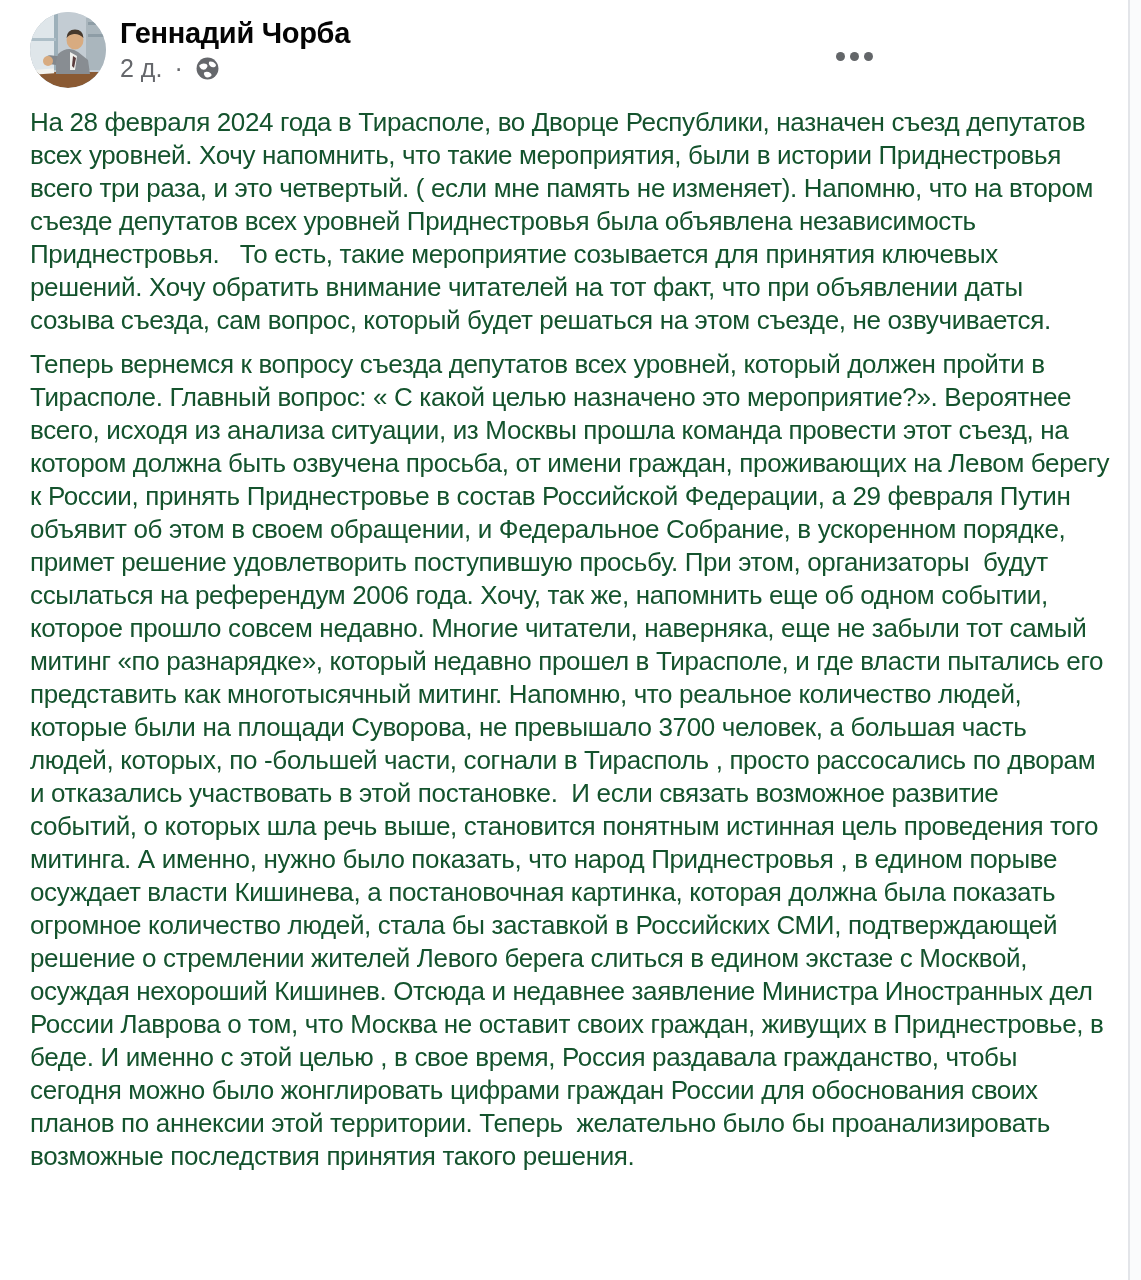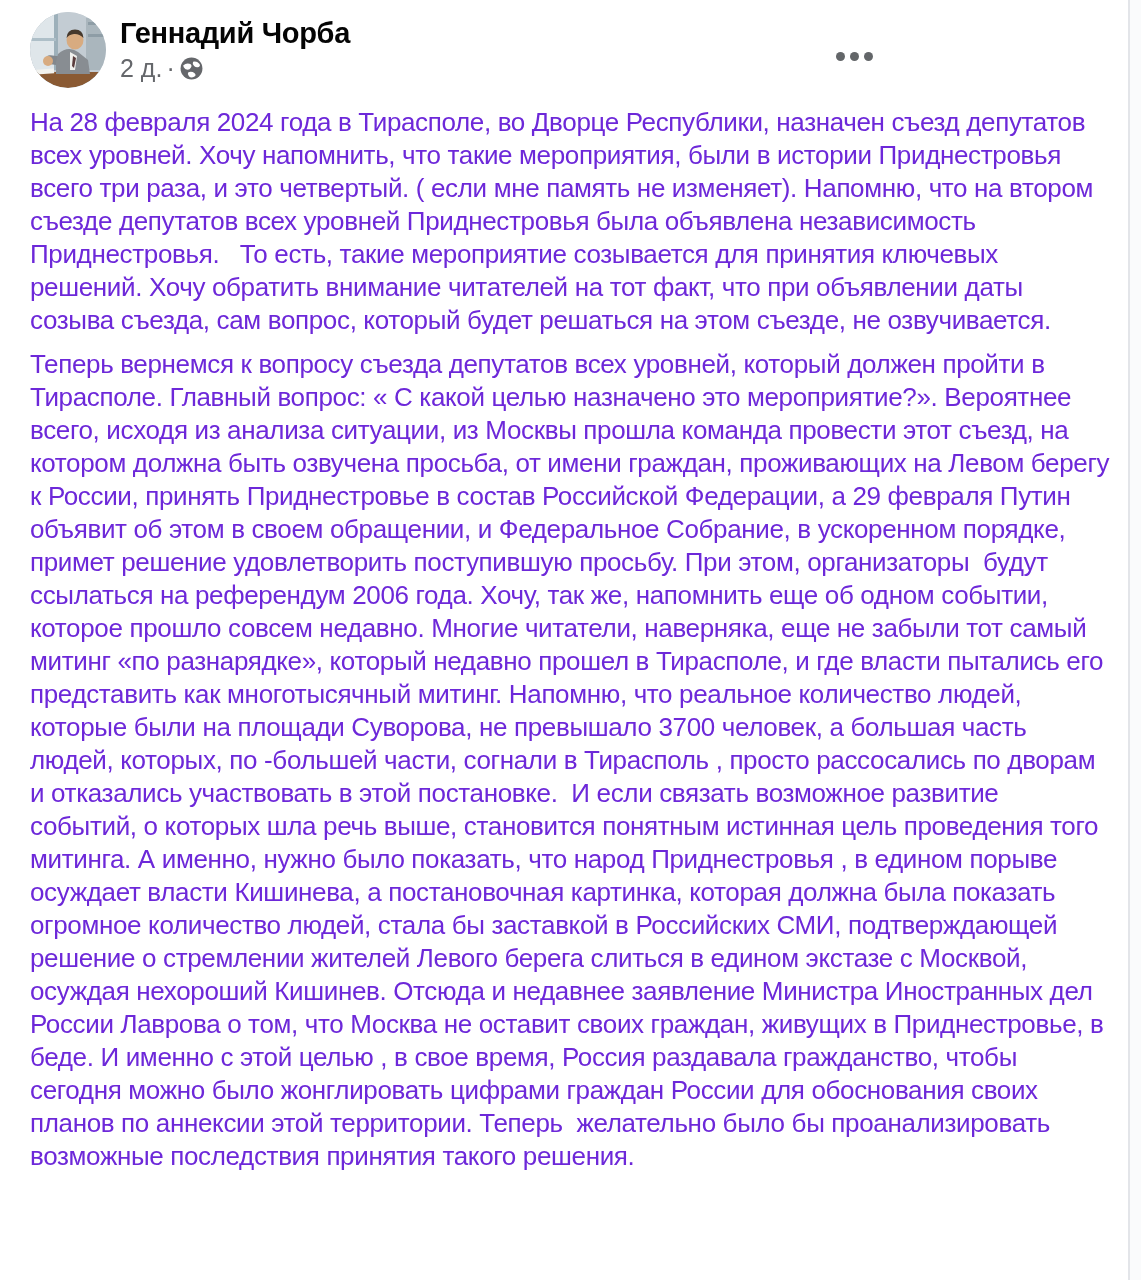--- a/index.html
+++ b/index.html
@@ -46,21 +46,21 @@
     font-size: 29px;
     font-weight: 700;
     letter-spacing: -0.3px;
     color: #050505;
     line-height: 34px;
     cursor: pointer;
   }
   .post-meta {
     display: flex;
     align-items: center;
-    gap: 4px;
+    gap: 12px;
     margin-top: 3px;
     font-size: 25px;
     color: #65676b;
     line-height: 30px;
   }
   .meta-sep { font-size: 25px; color: #65676b; }
   .globe-icon { width: 25px; height: 25px; display: block; margin-top: 1px; }
   .menu-button {
     position: absolute;
     top: 22px;
@@ -75,21 +75,21 @@
   }
   .menu-button .dot {
     width: 9px; height: 9px;
     border-radius: 50%;
     background: #636669;
   }
   
   .post-text {
     margin-top: 8px;
     width: 1080px;
-    color: #6d28d9;
+    color: #14532d;
     font-size: 26px;
     letter-spacing: -0.35px;
     line-height: 33px;
   }
   .post-text p {
     white-space: pre-wrap;
     margin-bottom: 11px;
   }
   .post-text p:last-child { margin-bottom: 0; }
 </style>

